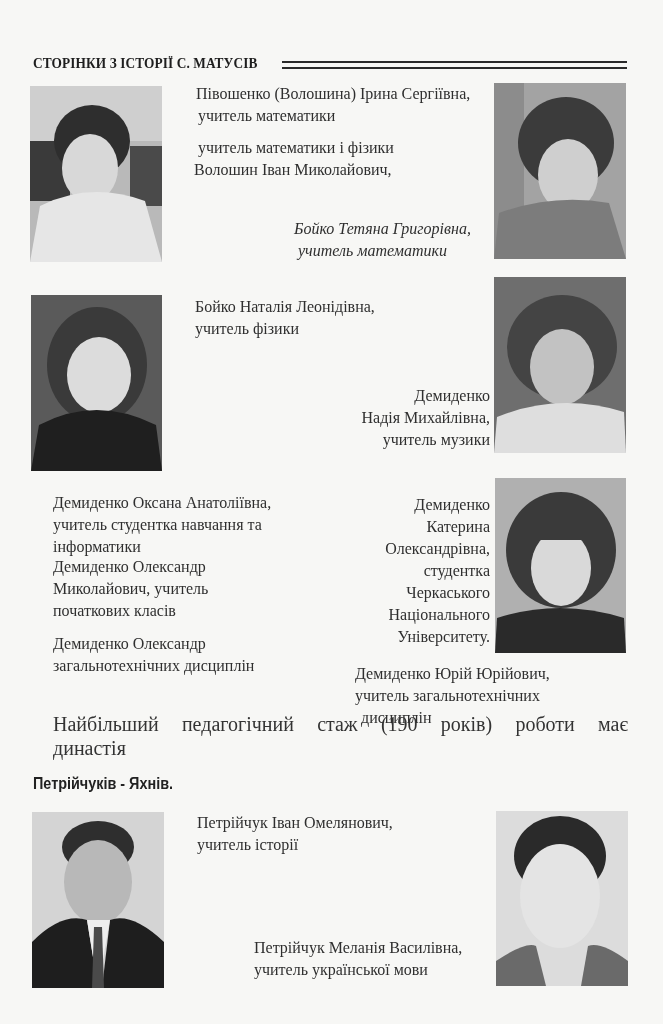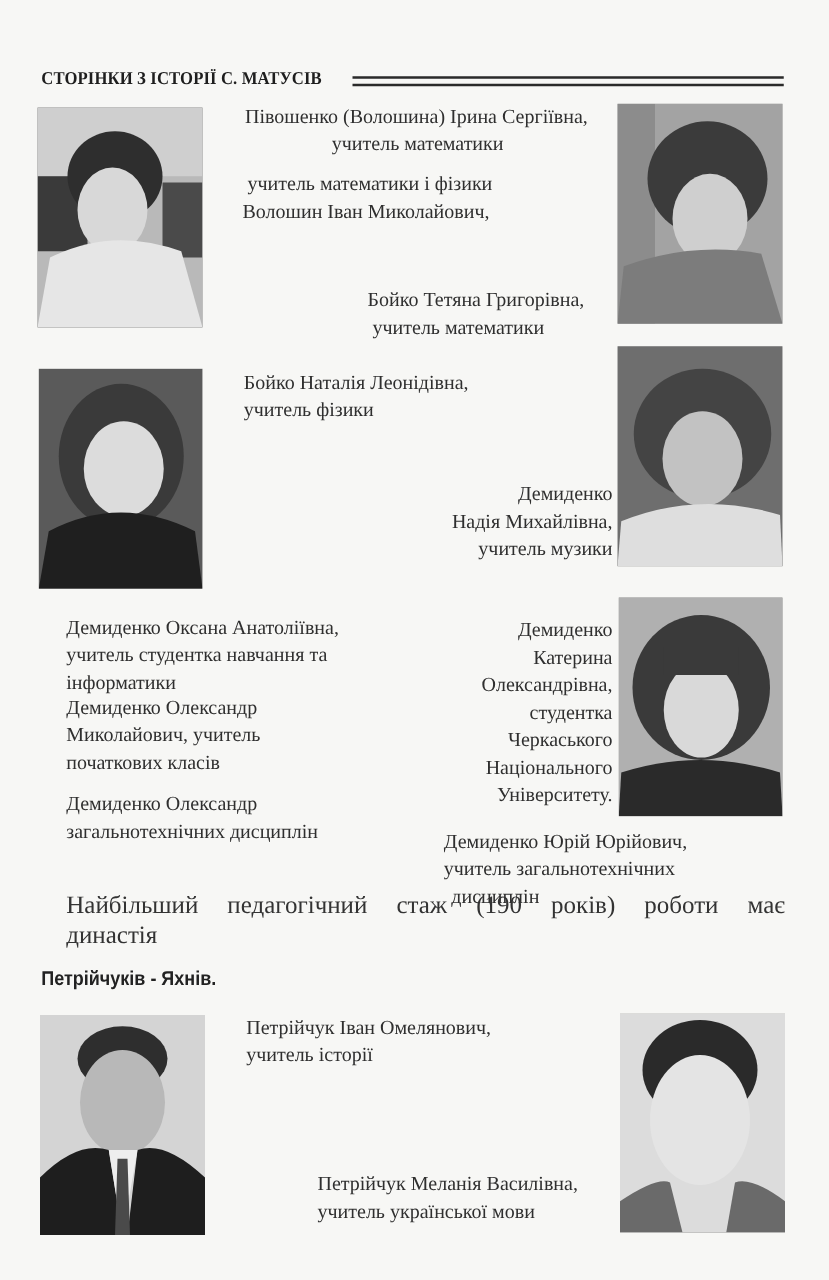--- a/index.html
+++ b/index.html
@@ -100,31 +100,31 @@
 <div class="abs photo" style="left:496px; top:811px; width:132px; height:175px;">
   <svg viewBox="0 0 132 175" preserveAspectRatio="none">
     <rect width="132" height="175" fill="#dcdcdc"></rect>
     <ellipse cx="64" cy="45" rx="46" ry="40" fill="#2a2a2a"></ellipse>
     <ellipse cx="64" cy="85" rx="40" ry="52" fill="#e4e4e4"></ellipse>
     <path d="M0 175 L0 150 Q30 130 40 135 L50 175 Z" fill="#6a6a6a"></path>
     <path d="M132 175 L132 150 Q105 130 92 135 L85 175 Z" fill="#6a6a6a"></path>
   </svg>
 </div>
 
-<div class="abs cap" style="left:196px; top:83px;text-align:center;">
+<div class="abs cap" style="left:196px; top:83px;">
   <span class="l">Півошенко (Волошина) Ірина Сергіївна,</span>
   <span class="l" style="padding-left:2px">учитель математики</span>
 </div>
 
 <div class="abs cap" style="left:194px; top:137px;">
   <span class="l" style="padding-left:4px">учитель математики і фізики</span>
   <span class="l">Волошин Іван Миколайович,</span>
 </div>
 
-<div class="abs cap" style="left:294px; top:230px;">
+<div class="abs cap" style="left:294px; top:218px;font-style:italic;">
   <span class="l">Бойко Тетяна Григорівна,</span>
   <span class="l" style="padding-left:4px">учитель математики</span>
 </div>
 
 <div class="abs cap" style="left:195px; top:296px;">
   <span class="l">Бойко Наталія Леонідівна,</span>
   <span class="l">учитель фізики</span>
 </div>
 
 <div class="abs cap center" style="left:340px; top:385px; width:150px;">

